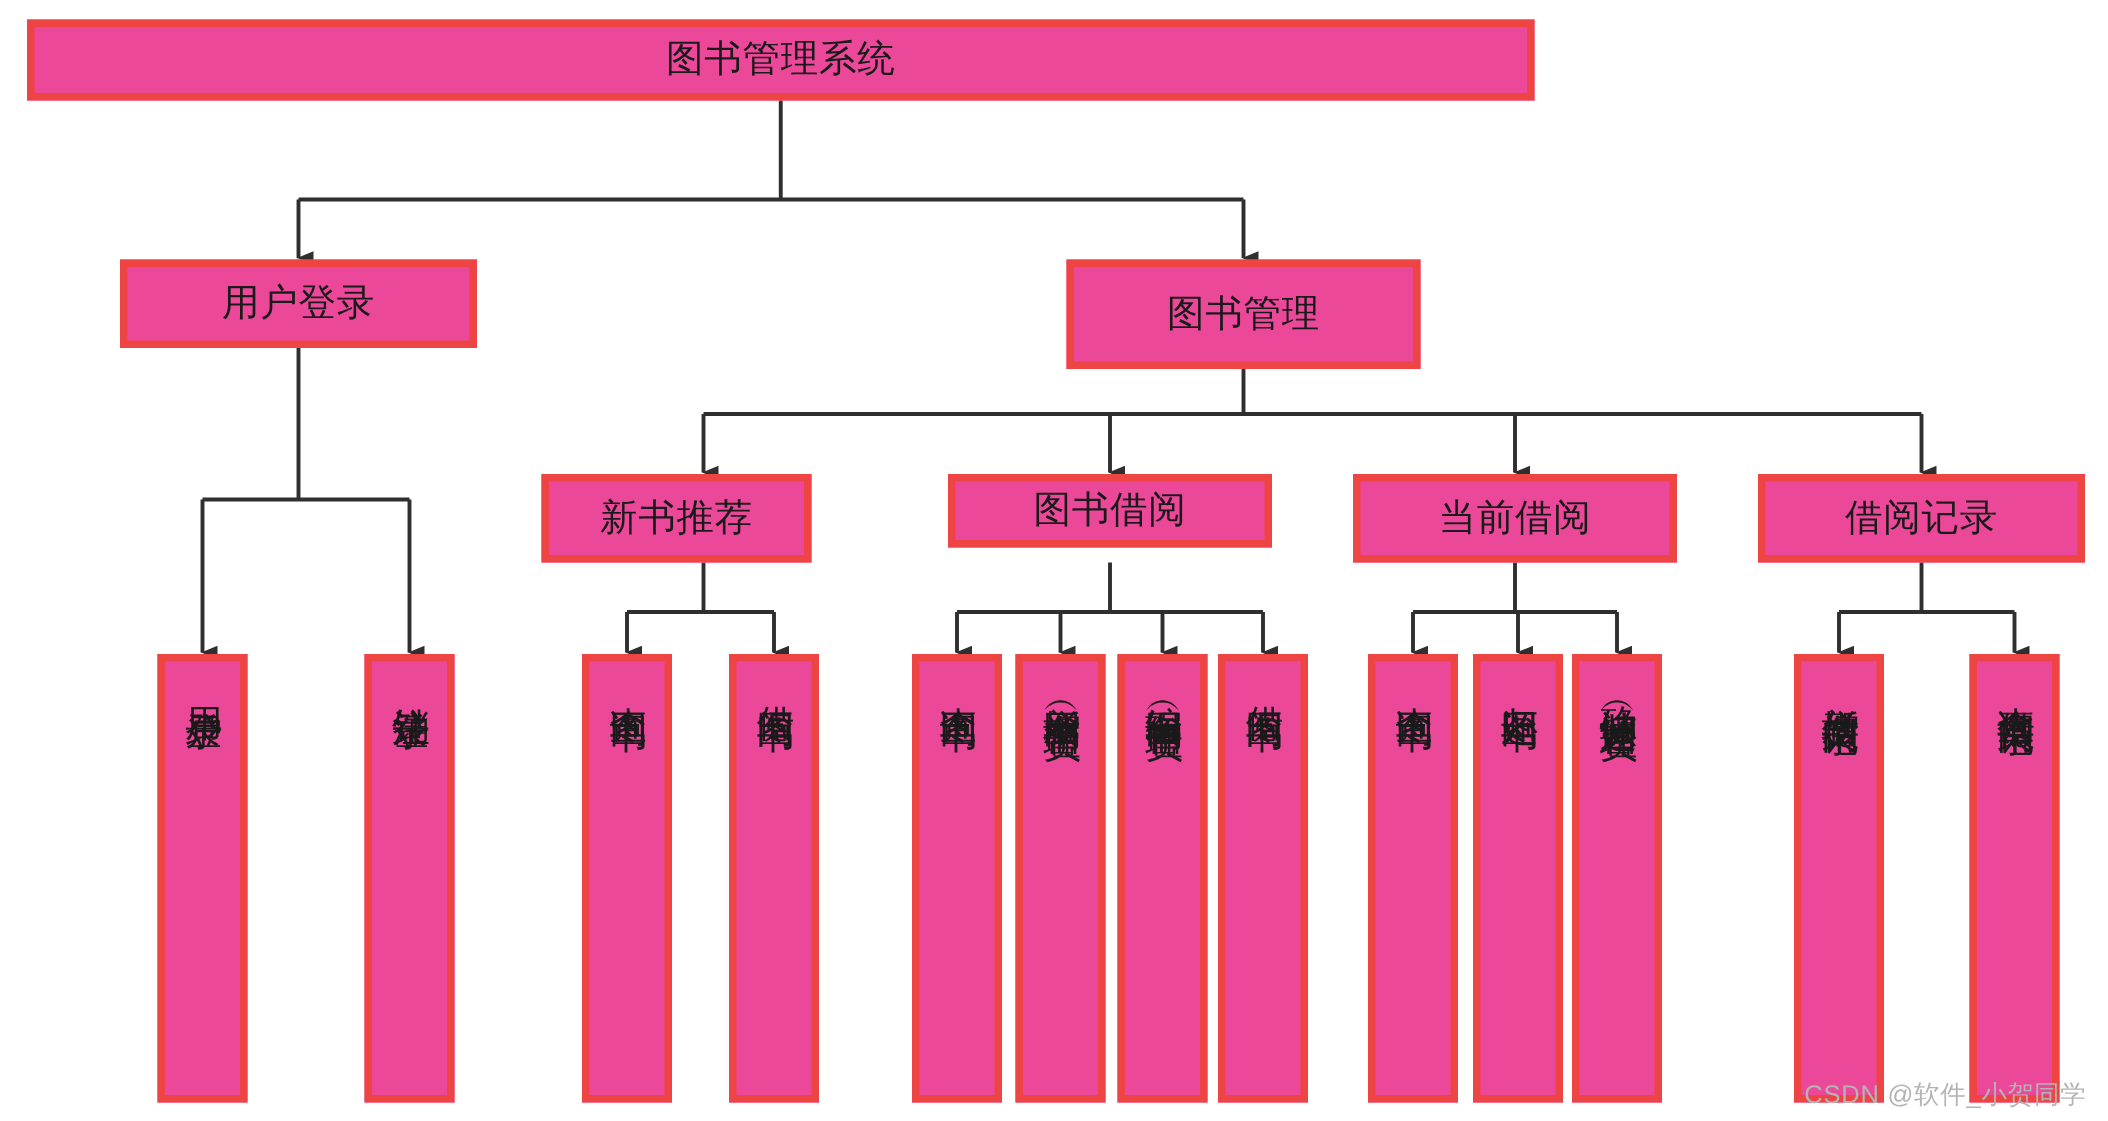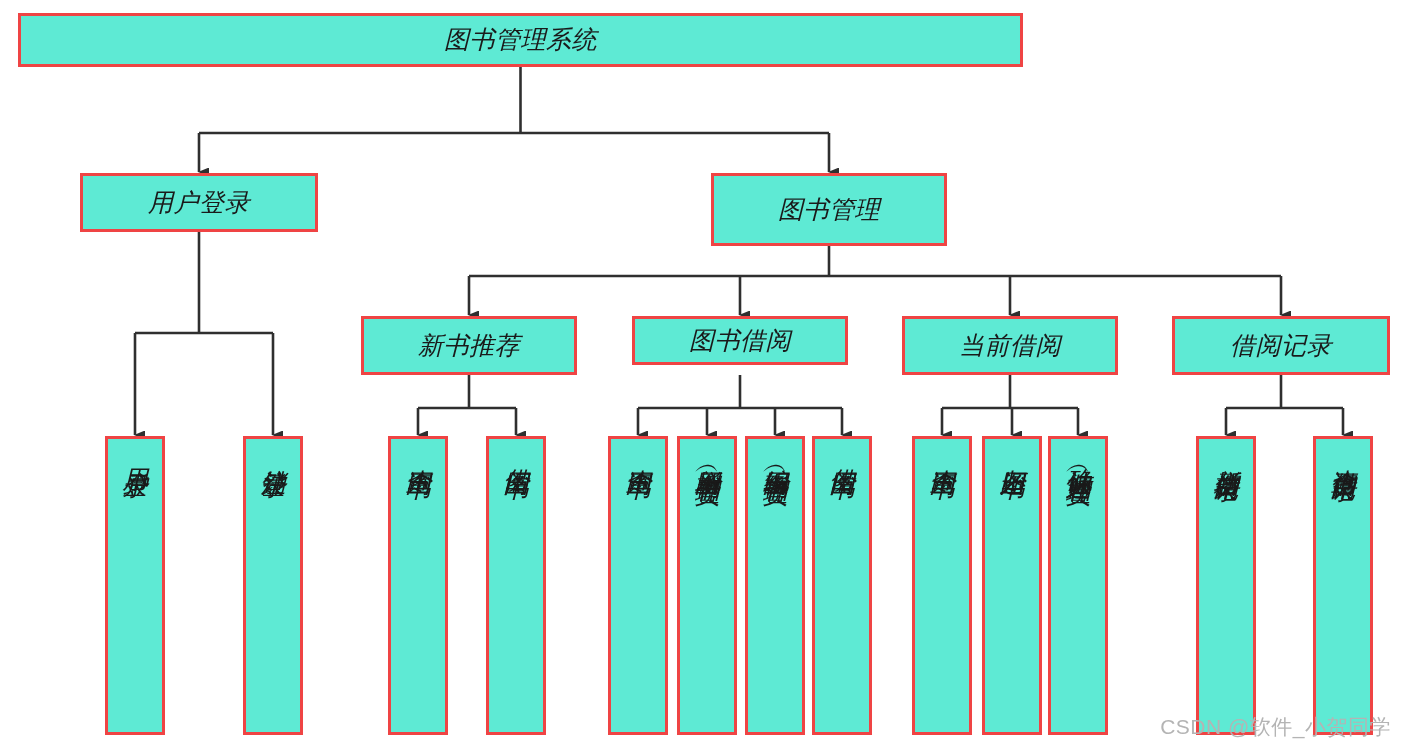--- a/index.html
+++ b/index.html
@@ -20,28 +20,27 @@
   #wires {
     position: absolute;
     left: 0;
     top: 0;
     width: 1405px;
     height: 747px;
   }
   .node {
     position: absolute;
     box-sizing: border-box;
-    background: #5eead4;
-    border: 3px solid #ef4444;
+    background: #ec4899;
+    border: 5px solid #ef4444;
     display: flex;
     align-items: center;
     justify-content: center;
     color: #1a1a1a;
     z-index: 2;
-    font-style: italic;
   }
   .node-label {
     display: block;
     text-align: center;
     line-height: 1.18;
     white-space: nowrap;
   }
   .node.horizontal .node-label {
     font-size: 25px;
     letter-spacing: 0.5px;
@@ -54,21 +53,21 @@
     writing-mode: vertical-rl;
     text-orientation: upright;
     font-size: 25px;
     letter-spacing: 2px;
     line-height: 1;
   }
   #watermark {
     position: absolute;
     right: 14px;
     bottom: 6px;
-    font-size: 21px;
+    font-size: 17px;
     color: #b4b4b4;
     letter-spacing: 0.5px;
     z-index: 5;
     white-space: nowrap;
     pointer-events: none;
   }
 </style>
 </head>
 <body>
 
@@ -121,21 +120,21 @@
     <span class="node-label">图书管理系统</span>
   </div>
 
   <div class="node horizontal" style="left: 80px; top: 173px; width: 238px; height: 59px;">
     <span class="node-label">用户登录</span>
   </div>
   <div class="node horizontal" style="left: 711px; top: 173px; width: 236px; height: 73px;">
     <span class="node-label">图书管理</span>
   </div>
 
-  <div class="node horizontal" style="left: 361px; top: 316px; width: 216px; height: 59px;">
+  <div class="node horizontal" style="left: 361px; top: 316px; width: 180px; height: 59px;">
     <span class="node-label">新书推荐</span>
   </div>
   <div class="node horizontal" style="left: 632px; top: 316px; width: 216px; height: 49px;">
     <span class="node-label">图书借阅</span>
   </div>
   <div class="node horizontal" style="left: 902px; top: 316px; width: 216px; height: 59px;">
     <span class="node-label">当前借阅</span>
   </div>
   <div class="node horizontal" style="left: 1172px; top: 316px; width: 218px; height: 59px;">
     <span class="node-label">借阅记录</span>

